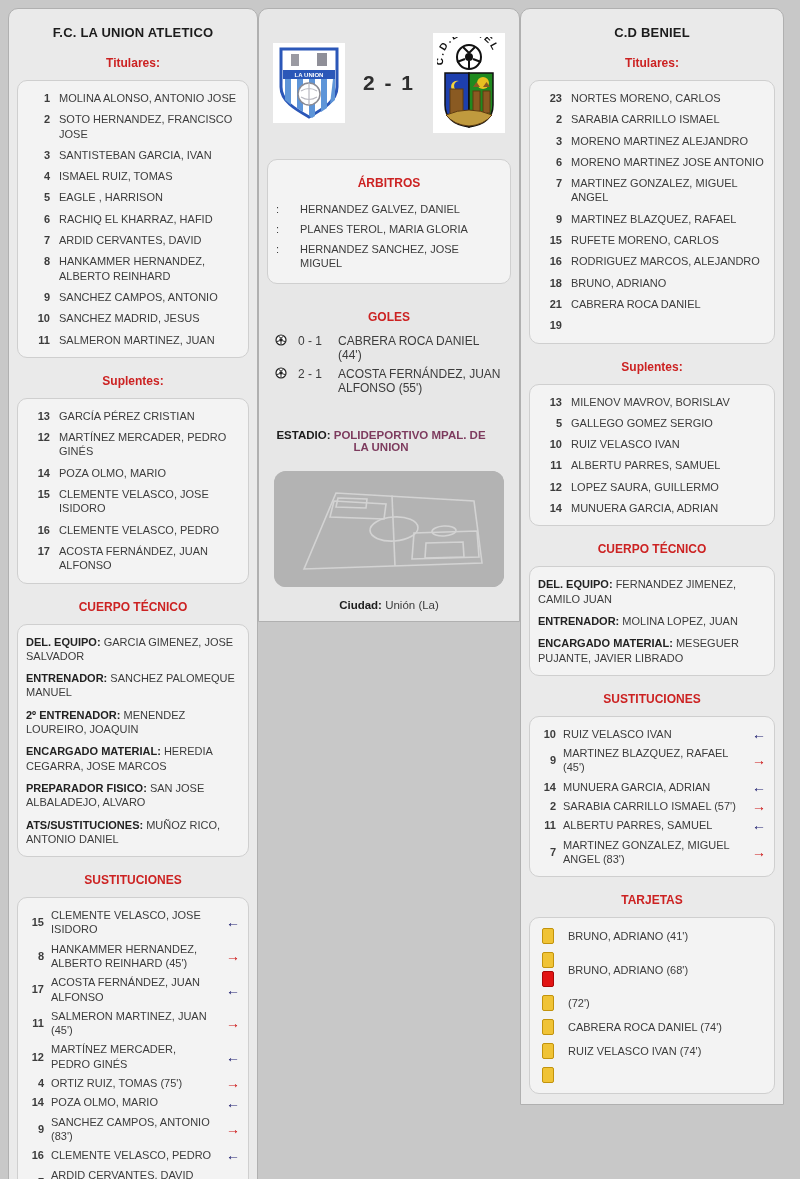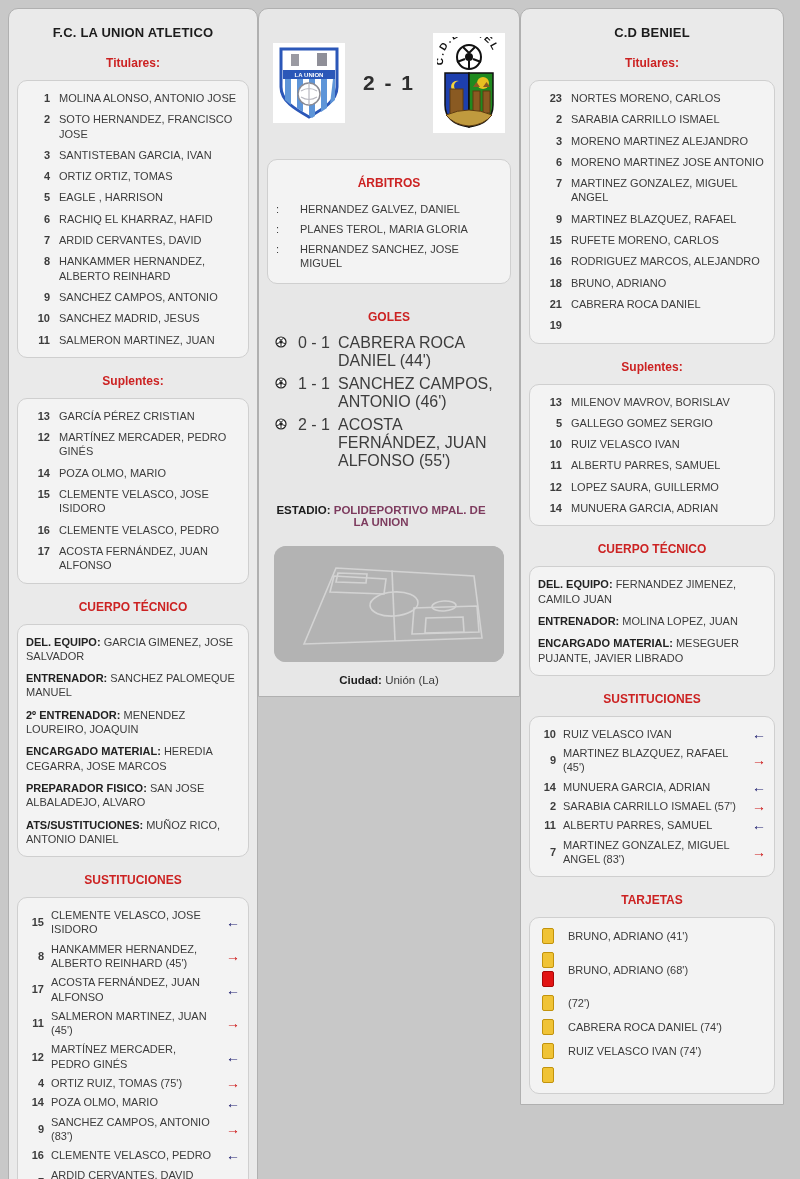--- a/index.html
+++ b/index.html
@@ -59,21 +59,21 @@
   .card-red{background:#e21414;border:1px solid #a80808;}
 
   
   .scoreboard{display:flex;justify-content:center;align-items:center;gap:18px;margin:18px 0 10px 0;}
   .crest{background:#ffffff;display:flex;align-items:center;justify-content:center;}
   .score{font-size:21px;font-weight:bold;color:#2e2e2e;letter-spacing:2px;white-space:nowrap;}
   .referees-box{margin:26px 2px 0 2px;padding-bottom:12px;}
   .referees-box .section-header{margin-top:6px;}
   .ref-row{display:grid;grid-template-columns:8px 1fr;column-gap:16px;margin-bottom:6px;font-size:11px;}
   .ref-row:last-child{margin-bottom:0;}
-  .goal-row{display:grid;grid-template-columns:15px 32px 1fr;column-gap:8px;margin:0 10px 5px 10px;font-size:16px;align-items:start;}
+  .goal-row{display:grid;grid-template-columns:15px 32px 1fr;column-gap:8px;margin:0 10px 5px 10px;font-size:12px;align-items:start;}
   .goal-score{white-space:nowrap;}
   .stadium-line{margin:34px 24px 0 8px;text-align:center;font-size:11.5px;font-weight:bold;color:#1c1c1c;}
   .stadium-name{color:#7d3b5e;font-weight:bold;}
   .pitch-wrap{margin:18px auto 0 auto;width:230px;height:116px;border-radius:12px;overflow:hidden;
     background:linear-gradient(135deg,#c2c2c2,#a8a8a8);}
   .city-line{margin-top:12px;text-align:center;font-size:11.5px;color:#3c3c3c;}
   .city-label{font-weight:bold;color:#1c1c1c;}
 
   .goalball{display:inline-block;}
 </style>
@@ -98,21 +98,21 @@
           <span class="player-name">SOTO HERNANDEZ, FRANCISCO JOSE</span>
         </div>
 
         <div class="player-row">
           <span class="player-num">3</span>
           <span class="player-name">SANTISTEBAN GARCIA, IVAN</span>
         </div>
 
         <div class="player-row">
           <span class="player-num">4</span>
-          <span class="player-name">ORTIZ ORTIZ, TOMAS</span>
+          <span class="player-name">ISMAEL RUIZ, TOMAS</span>
         </div>
 
         <div class="player-row">
           <span class="player-num">5</span>
           <span class="player-name">EAGLE , HARRISON</span>
         </div>
 
         <div class="player-row">
           <span class="player-num">6</span>
           <span class="player-name">RACHIQ EL KHARRAZ, HAFID</span>
@@ -352,31 +352,20 @@
             <svg width="12" height="12" viewBox="0 0 12 12">
               <circle cx="6" cy="6" r="5" fill="#ffffff" stroke="#222222" stroke-width="1.2"></circle>
               <circle cx="6" cy="6" r="1.8" fill="#222222"></circle>
               <path d="M6 4.2 L3.5 2.2 M6 4.2 L8.5 2.2 M4.4 6.8 L1.6 7.6 M7.6 6.8 L10.4 7.6 M6 7.8 L6 10.6" stroke="#222222" stroke-width="1"></path>
             </svg>
           </span>
           <span class="goal-score">0 - 1</span>
           <span>CABRERA ROCA DANIEL (44')</span>
         </div>
 
-        <div class="goal-row">
-          <span class="goalball">
-            <svg width="12" height="12" viewBox="0 0 12 12">
-              <circle cx="6" cy="6" r="5" fill="#ffffff" stroke="#222222" stroke-width="1.2"></circle>
-              <circle cx="6" cy="6" r="1.8" fill="#222222"></circle>
-              <path d="M6 4.2 L3.5 2.2 M6 4.2 L8.5 2.2 M4.4 6.8 L1.6 7.6 M7.6 6.8 L10.4 7.6 M6 7.8 L6 10.6" stroke="#222222" stroke-width="1"></path>
-            </svg>
-          </span>
-          <span class="goal-score">1 - 1</span>
-          <span>SANCHEZ CAMPOS, ANTONIO (46')</span>
-        </div>
 
         <div class="goal-row">
           <span class="goalball">
             <svg width="12" height="12" viewBox="0 0 12 12">
               <circle cx="6" cy="6" r="5" fill="#ffffff" stroke="#222222" stroke-width="1.2"></circle>
               <circle cx="6" cy="6" r="1.8" fill="#222222"></circle>
               <path d="M6 4.2 L3.5 2.2 M6 4.2 L8.5 2.2 M4.4 6.8 L1.6 7.6 M7.6 6.8 L10.4 7.6 M6 7.8 L6 10.6" stroke="#222222" stroke-width="1"></path>
             </svg>
           </span>
           <span class="goal-score">2 - 1</span>

